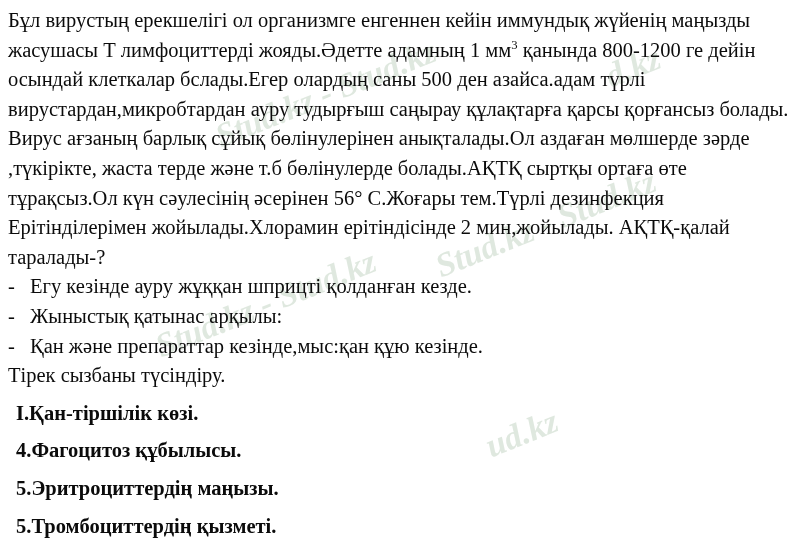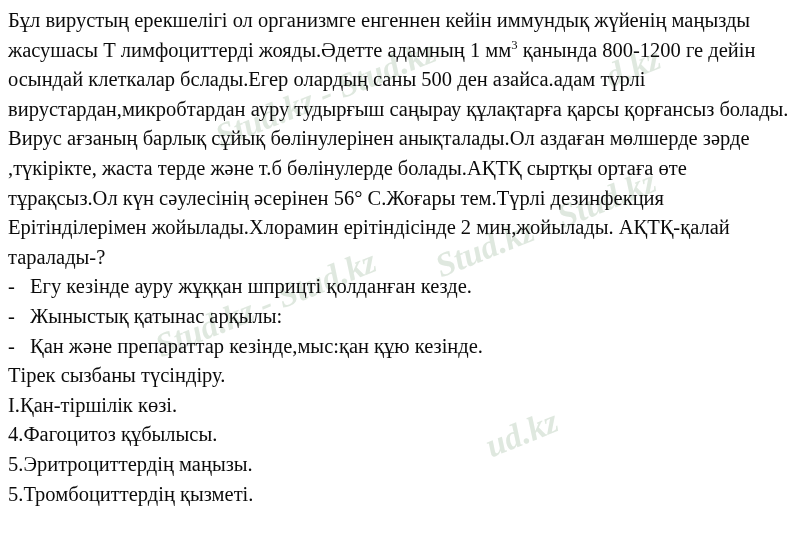--- a/index.html
+++ b/index.html
@@ -67,23 +67,24 @@
     white-space: pre;
   }
   .bullet-item .dash {
     display: inline-block;
     width: 22px;
   }
   .bullet-item .b-text {
     display: inline;
   }
   .num-item {
-    margin: 0;
+    margin: 8px;
     display: block;
     white-space: pre;
+    font-weight: bold;
   }
   sup {
     font-size: 0.62em;
     vertical-align: super;
     line-height: 0;
   }
 </style>
 </head>
 <body>
 

